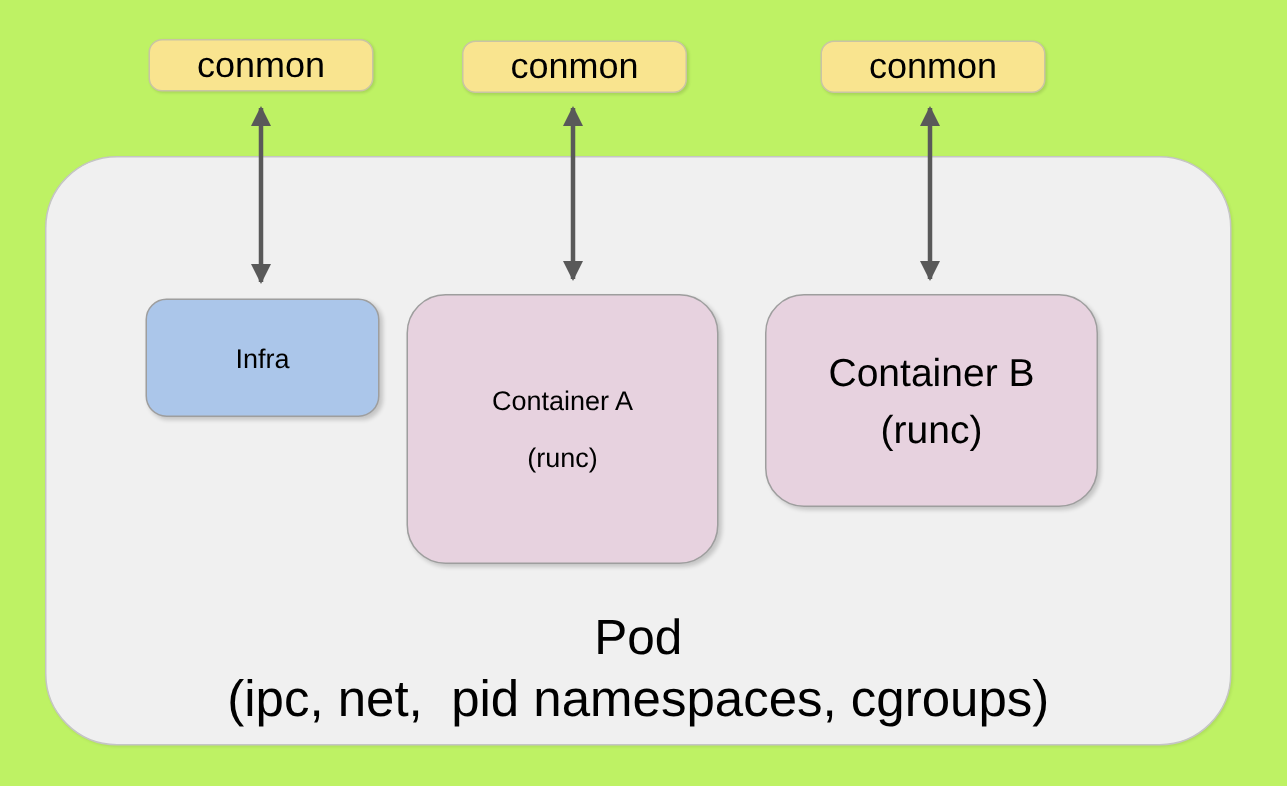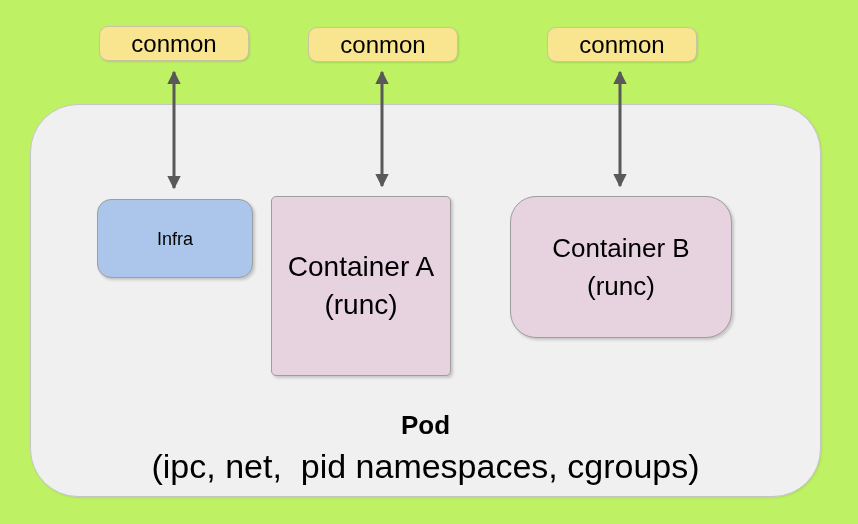--- a/index.html
+++ b/index.html
@@ -31,22 +31,22 @@
     border: 1px solid var(--pod-border);
     border-radius: 48px;
     box-shadow: 1px 1px 2px rgba(0,0,0,0.08);
   }
   .pod-label {
     position: absolute;
     left: 0; right: 0; bottom: 10px;
     text-align: center;
   }
   .pod-title {
-    font-size: 26px;
-    font-weight: bold;
+    font-size: 33px;
+    font-weight: normal;
     line-height: 42px;
   }
   .pod-subtitle {
     font-size: 34px;
     line-height: 40px;
     white-space: pre-wrap;
   }
   .conmon {
     position: absolute;
     width: 150px; height: 35px;
@@ -77,24 +77,24 @@
   .infra {
     left: 97px; top: 199px;
     width: 156px; height: 79px;
     background: var(--infra-fill);
     border-radius: 14px;
     font-size: 18px;
     line-height: 26px;
   }
   .container-a {
     left: 271px; top: 196px;
-    width: 180px; height: 180px;
+    width: 208px; height: 180px;
     background: var(--container-fill);
-    border-radius: 5px;
-    font-size: 28px;
+    border-radius: 26px;
+    font-size: 18px;
     line-height: 38px;
   }
   .container-b {
     left: 510px; top: 196px;
     width: 222px; height: 142px;
     background: var(--container-fill);
     border-radius: 26px;
     font-size: 26px;
     line-height: 38px;
   }

